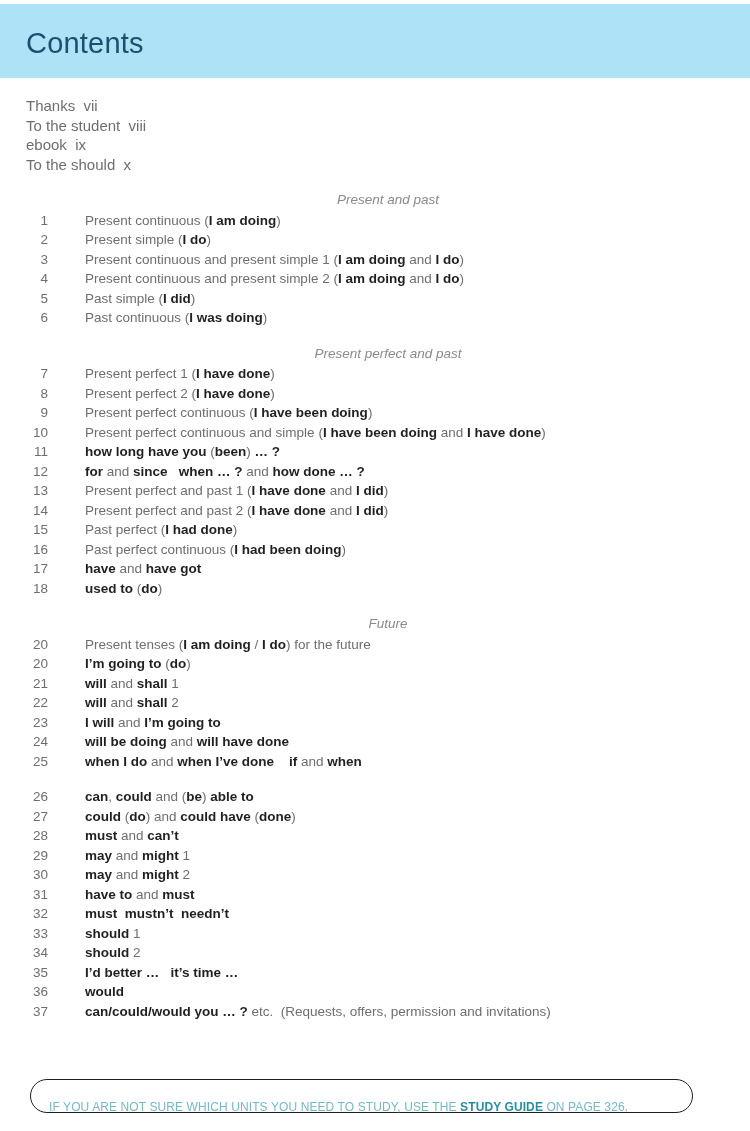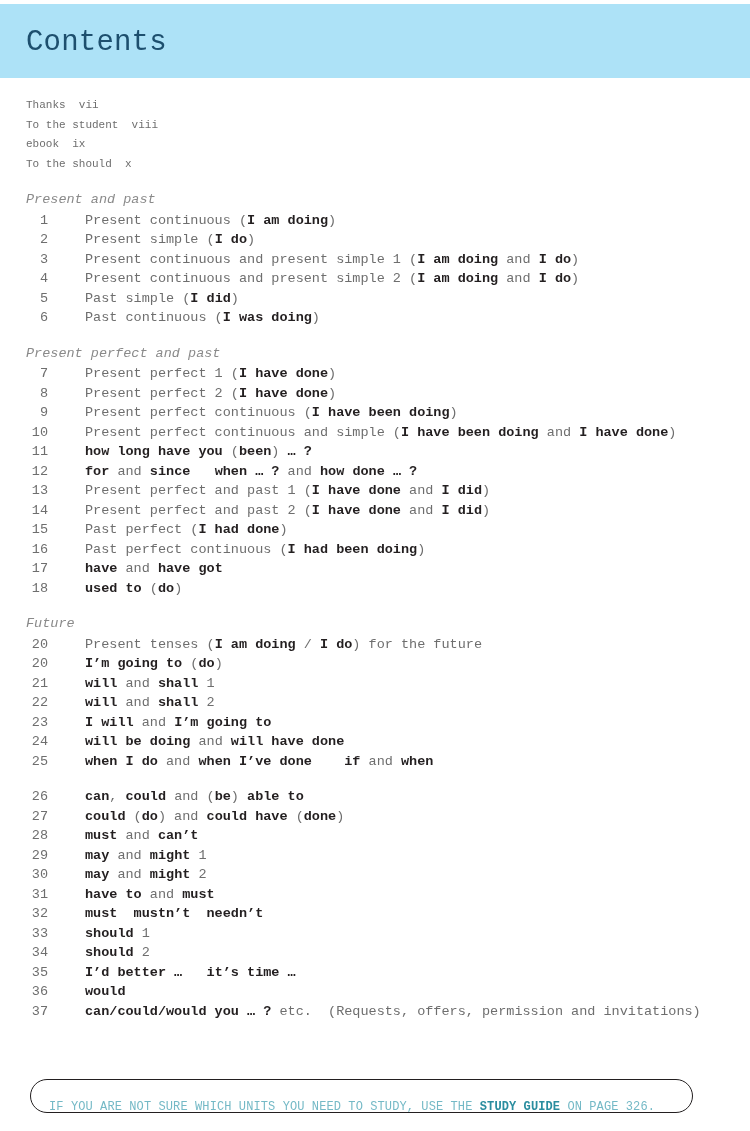--- a/index.html
+++ b/index.html
@@ -13,21 +13,20 @@
     font-family: "Liberation Sans", sans-serif;
     color: #6e6e6e;
     overflow: hidden;
   }
 
   .page {
     position: relative;
     width: 750px;
     height: 948px;
     background: #ffffff;
-    font-family: Liberation Mono, monospace;
   }
 
   
   .header-band {
     position: absolute;
     top: 4px;
     left: 0;
     width: 750px;
     height: 74px;
     background: #ade2f7;
@@ -48,39 +47,40 @@
     position: absolute;
     top: 78px;
     left: 0;
     width: 750px;
   }
 
   .frontmatter {
     padding: 18px 0 0 26px;
   }
   .fm-line {
-    font-size: 11px;
+    font-size: 15px;
     line-height: 19.5px;
     color: #6e6e6e;
     white-space: pre;
   }
   .fm-page {
     color: #6e6e6e;
   }
 
   .section {
     padding-left: 26px;
     margin-top: 16px;
   }
   .section-heading {
     font-size: 13.5px;
     font-style: italic;
     color: #8a8a8a;
     line-height: 19.5px;
     margin-bottom: 1px;
+    text-align: center;
   }
 
   .entry {
     display: flex;
     align-items: baseline;
     font-size: 13.5px;
     line-height: 19.5px;
     white-space: pre;
   }
   .entry-num {

